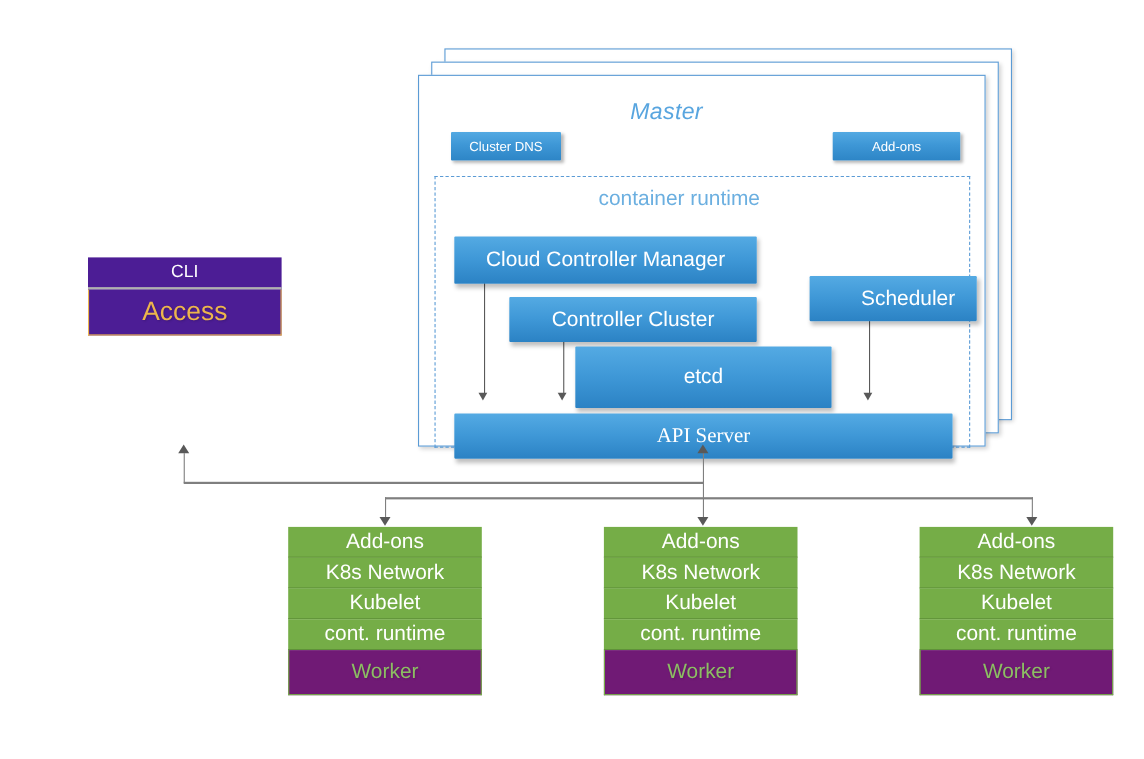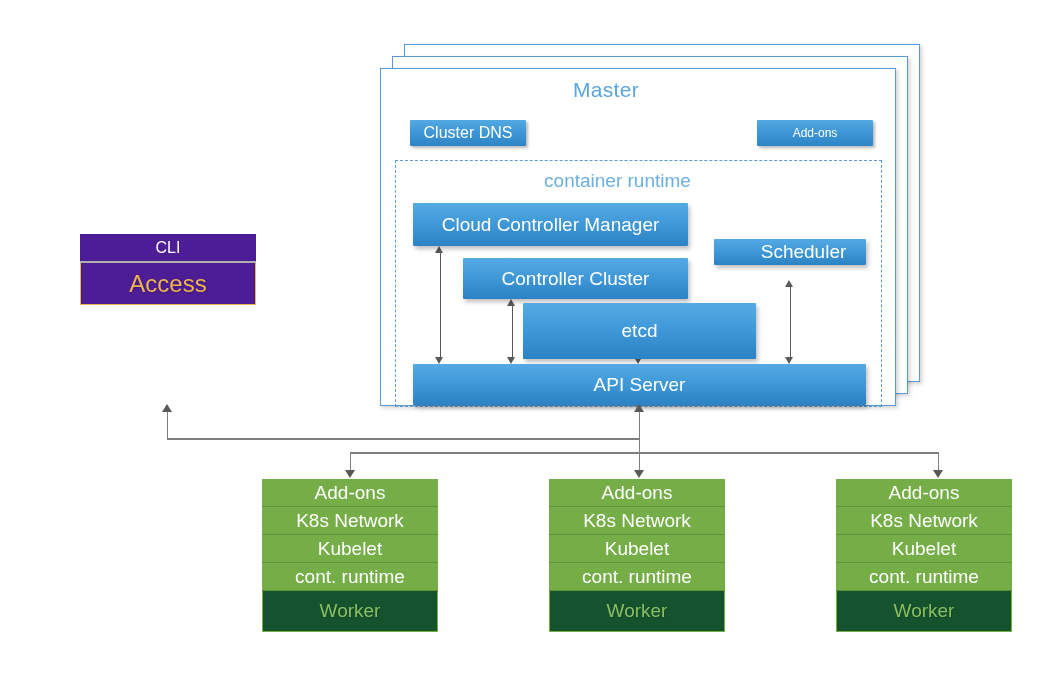--- a/index.html
+++ b/index.html
@@ -27,41 +27,42 @@
     border: 1px solid #5B9BD5;
     background: #ffffff;
     box-shadow: 2px 2px 4px rgba(0,0,0,0.18);
   }
   .master-frame-back3 { left: 404px; top: 44px;  width: 516px; height: 338px; }
   .master-frame-back2 { left: 392px; top: 56px;  width: 516px; height: 338px; }
   .master-frame-front { left: 380px; top: 68px;  width: 516px; height: 338px; }
 
   .master-title {
     position: absolute;
-    left: 380px; top: 78px;
+    left: 380px; top: 90px;
     width: 452px;
     text-align: center;
     font-size: 21px;
     color: #58A5DF;
     letter-spacing: 0.3px;
+    font-style: italic;
   }
 
   
   .blue-box {
     background: linear-gradient(to bottom, #53A9E2 0%, #3E97D6 45%, #2D85C6 100%);
     color: #ffffff;
     display: flex;
     align-items: center;
     justify-content: center;
     box-shadow: 2px 2px 3px rgba(0,0,0,0.28);
     border-radius: 1px;
     text-align: center;
   }
 
-  .cluster-dns { left: 410px; top: 120px; width: 116px; height: 26px; font-size: 16px; text-align: center; }
+  .cluster-dns { left: 410px; top: 120px; width: 100px; height: 26px; font-size: 12px; text-align: center; }
   .addons-master { left: 757px; top: 120px; width: 116px; height: 26px; font-size: 12px; }
 
   
   .runtime-dash {
     left: 395px; top: 160px; width: 487px; height: 247px;
     border: 1.5px dashed #5B9BD5;
     background: transparent;
   }
   .runtime-title {
     position: absolute;
@@ -76,27 +77,28 @@
   .comp {
     background: linear-gradient(to bottom, #54AAE3 0%, #3F98D7 48%, #2B82C4 100%);
     color: #ffffff;
     display: flex;
     align-items: center;
     justify-content: center;
     box-shadow: 2px 3px 4px rgba(0,0,0,0.25);
     font-size: 19px;
     border-radius: 1px;
     text-align: center;
+    margin-top: 12px;
   }
 
   .ccm        { left: 413px; top: 203px; width: 275px; height: 43px; }
   .ctrl-mgr   { left: 463px; top: 258px; width: 225px; height: 41px; }
   .etcd       { left: 523px; top: 303px; width: 233px; height: 56px; }
-  .scheduler  { left: 714px; top: 239px; width: 152px; height: 26px; padding-left: 27px; }
-  .api-server { left: 413px; top: 364px; width: 453px; height: 41px; }
+  .scheduler  { left: 736px; top: 239px; width: 152px; height: 41px; padding-left: 27px; }
+  .api-server { left: 413px; top: 364px; width: 453px; height: 41px; font-family: Liberation Serif, serif; }
 
   
   .vline { background: #595959; width: 1.6px; position: absolute; }
   .arrow-up, .arrow-down {
     position: absolute;
     width: 0; height: 0;
     border-left: 4.5px solid transparent;
     border-right: 4.5px solid transparent;
   }
   .arrow-up   { border-bottom: 7px solid #595959; }
@@ -136,21 +138,21 @@
     background: #75AD47;
     color: #ffffff;
     font-size: 19px;
     height: 28px;
     display: flex;
     align-items: center;
     justify-content: center;
     border-bottom: 1.5px solid #5F9139;
   }
   .worker-footer {
-    background: #14532d;
+    background: #701a75;
     border: 1px solid #75AD47;
     border-top: none;
     color: #8CBE63;
     font-size: 19px;
     height: 41px;
     display: flex;
     align-items: center;
     justify-content: center;
     text-shadow: 1px 1px 2px rgba(0,0,0,0.15);
   }

